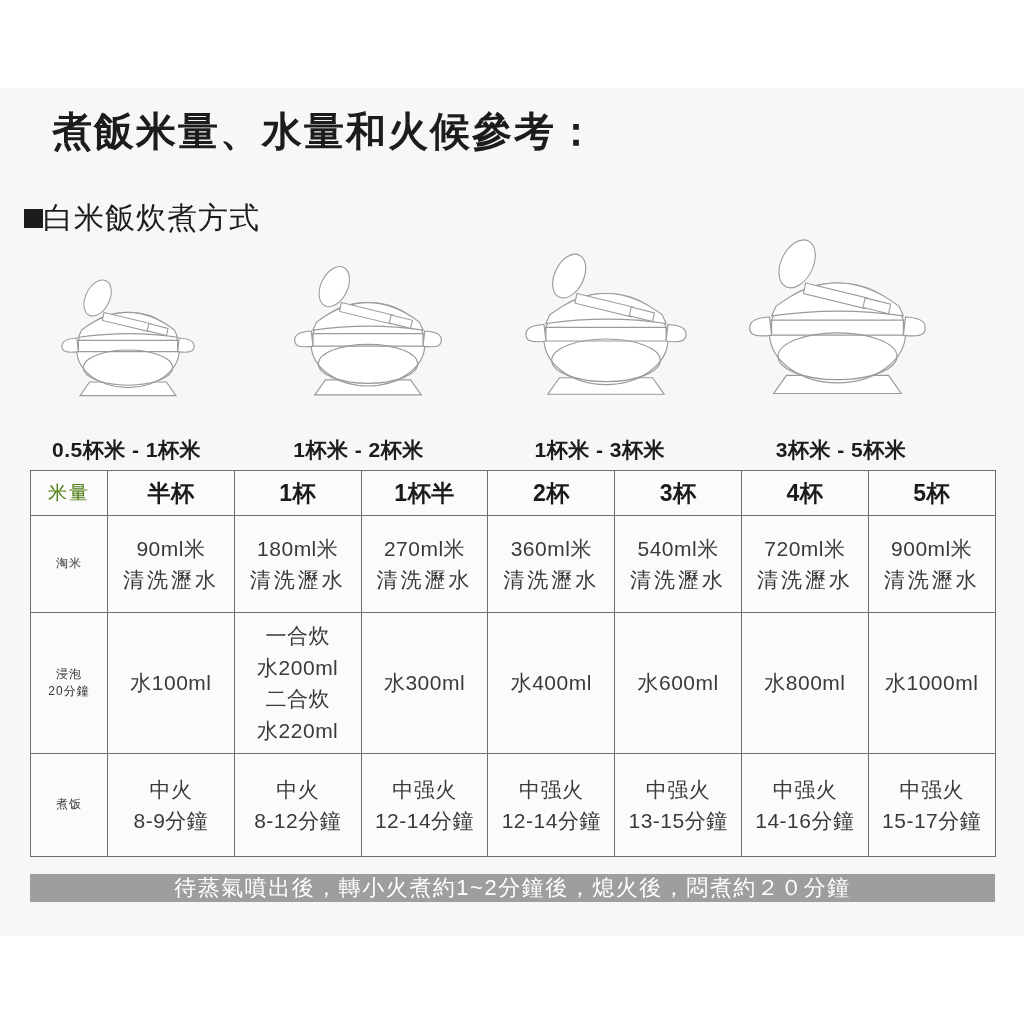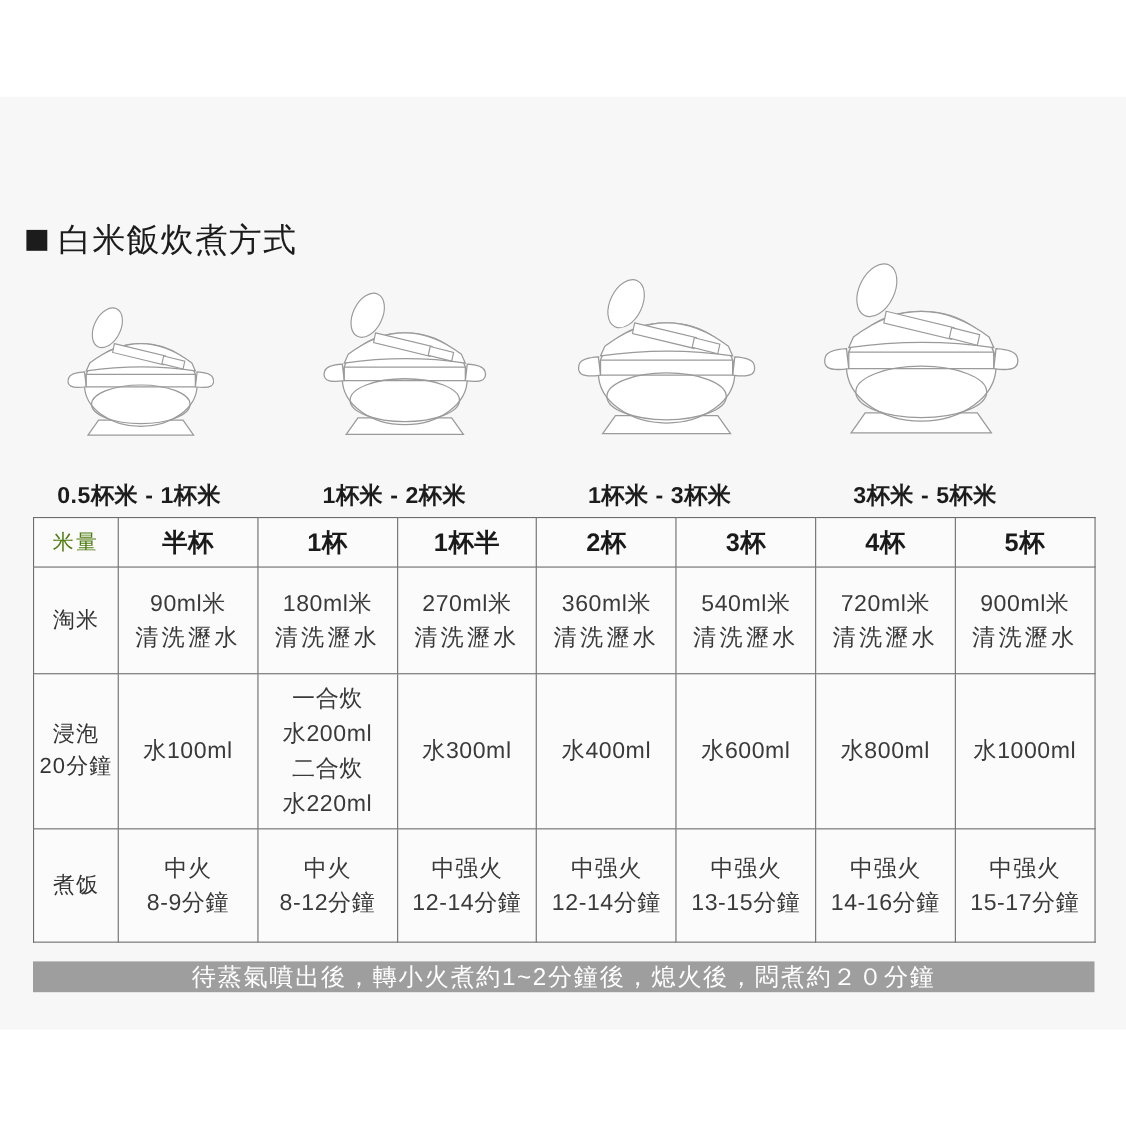--- a/index.html
+++ b/index.html
@@ -43,21 +43,21 @@
     letter-spacing: 2px;
     color: #1c1c1c;
     white-space: nowrap;
   }
   .section-row {
     position: absolute;
     left: 24px;
     top: 198px;
     display: flex;
     align-items: center;
-    gap: 10px;
+    gap: 0;
   }
   .bullet-square {
     width: 19px;
     height: 19px;
     background: #1c1c1c;
     display: inline-block;
   }
   .section-title {
     font-size: 30px;
     font-weight: 400;
@@ -138,21 +138,21 @@
     letter-spacing: 0.5px;
   }
   thead th.label-head {
     font-size: 19px;
     font-weight: 400;
     letter-spacing: 2px;
     color: #4d7c0f;
   }
 
   td.row-label {
-    font-size: 20px;
+    font-size: 12px;
     font-weight: 400;
     color: #333;
     letter-spacing: 1px;
     line-height: 1.45;
     white-space: nowrap;
   }
   td.row-label .lbl-main { display: block; }
   td.row-label .lbl-sub  { display: block; }
 
   td.cell {
@@ -187,20 +187,21 @@
     box-sizing: border-box;
   }
 </style>
 </head>
 <body>
 
 <div id="page">
 
   <div class="content-band"></div>
 
+  <div class="main-title">煮飯米量、水量和火候參考：</div>
 
   <div class="section-row">
     <span class="bullet-square"></span>
     <span class="section-title">白米飯炊煮方式</span>
   </div>
 
   <div class="pots">
 
     <div class="pot-cell" style="left:18px;">
       <svg width="160" height="128" viewBox="0 0 200 160" aria-hidden="true">

